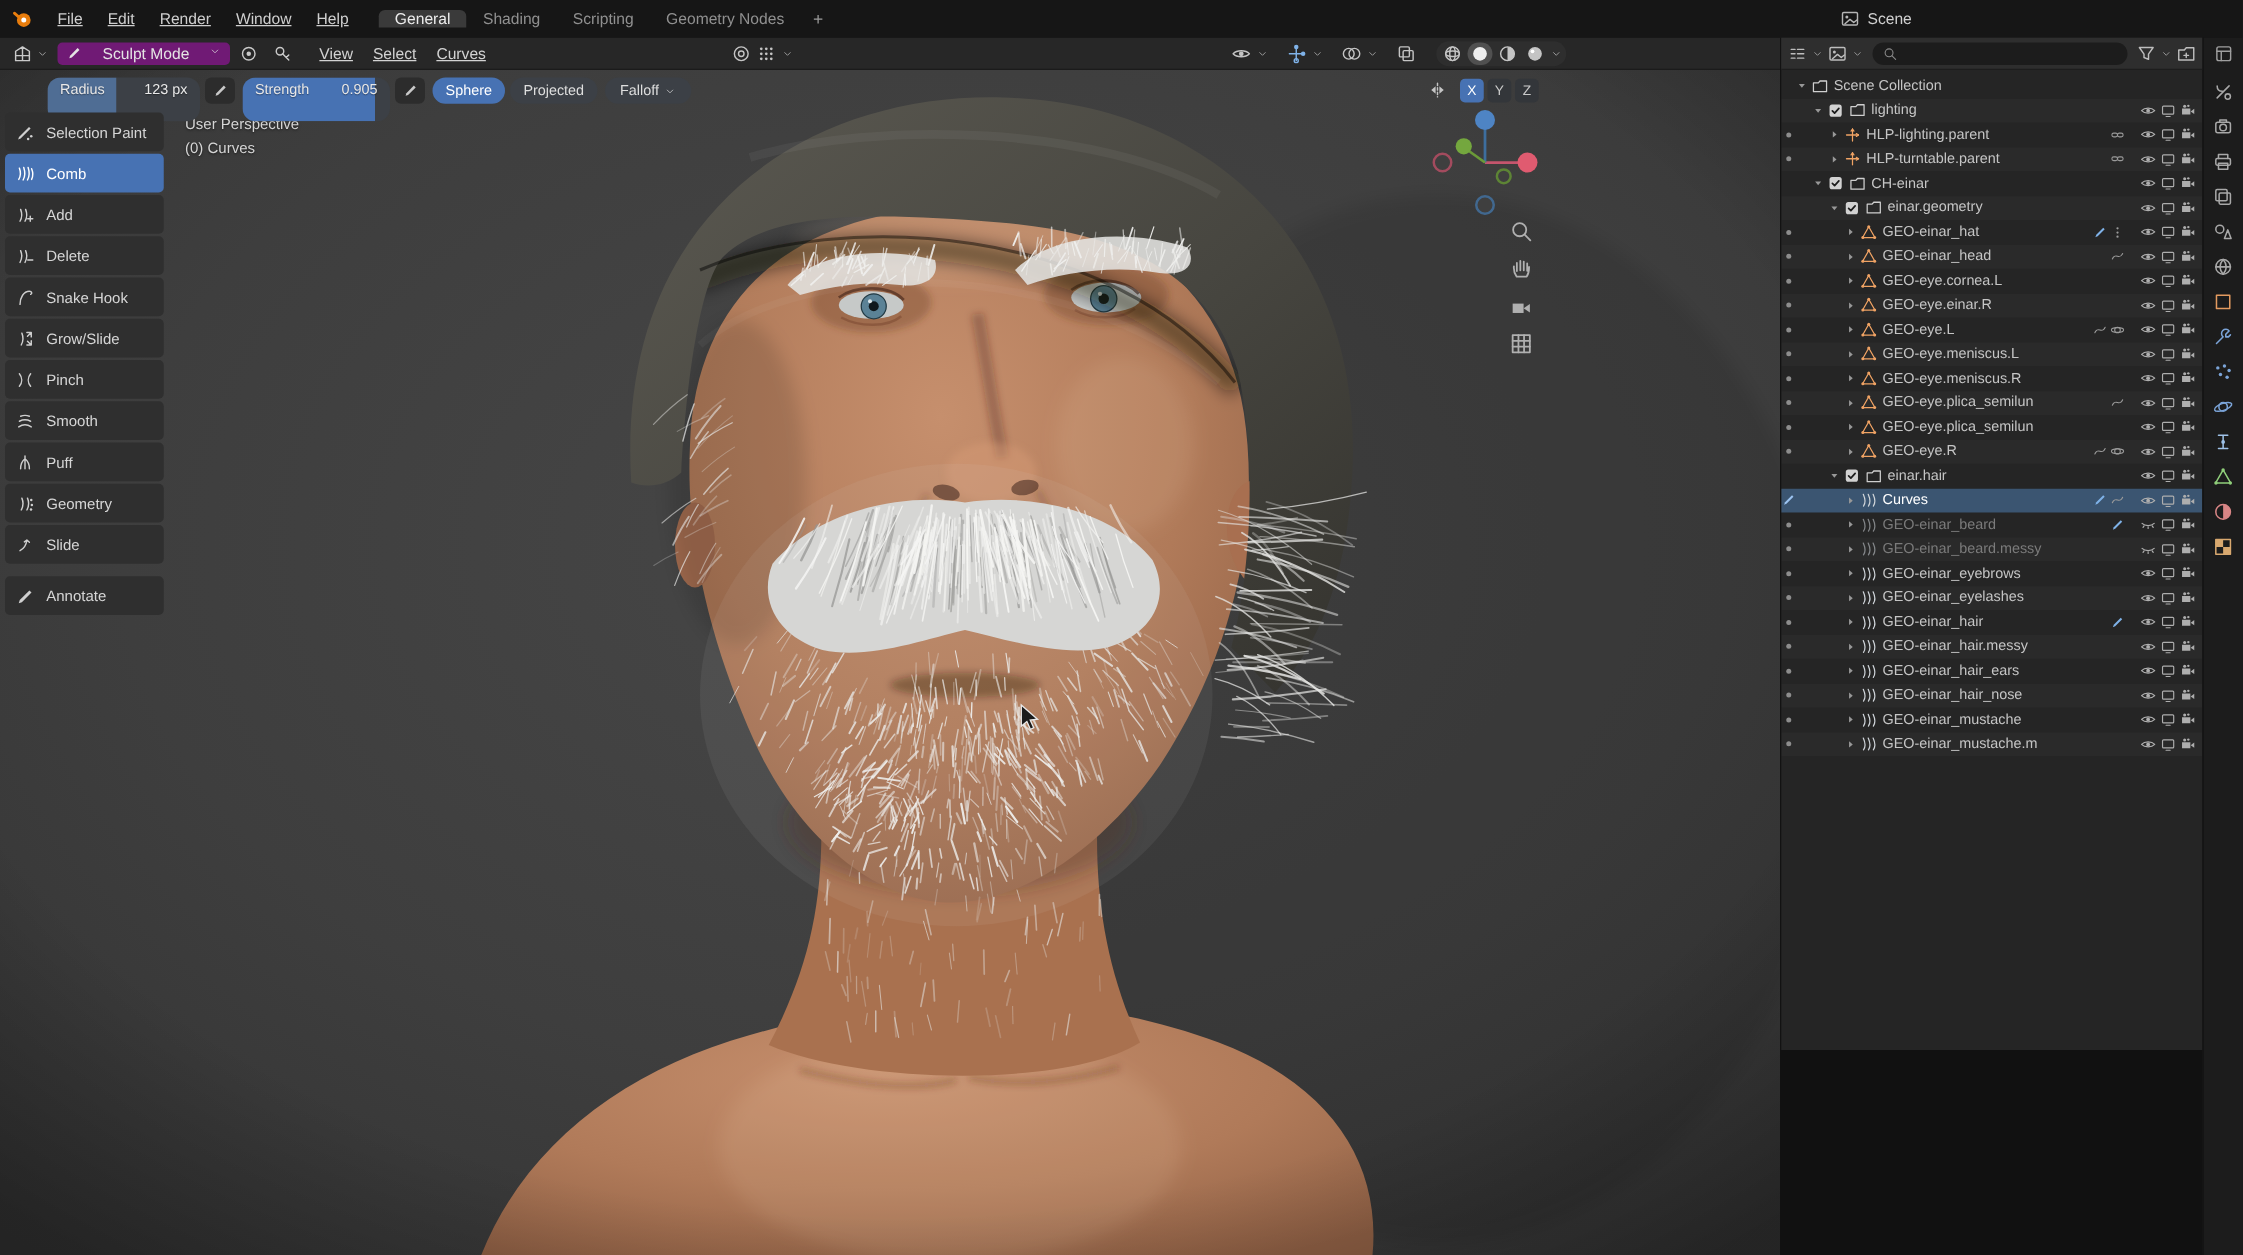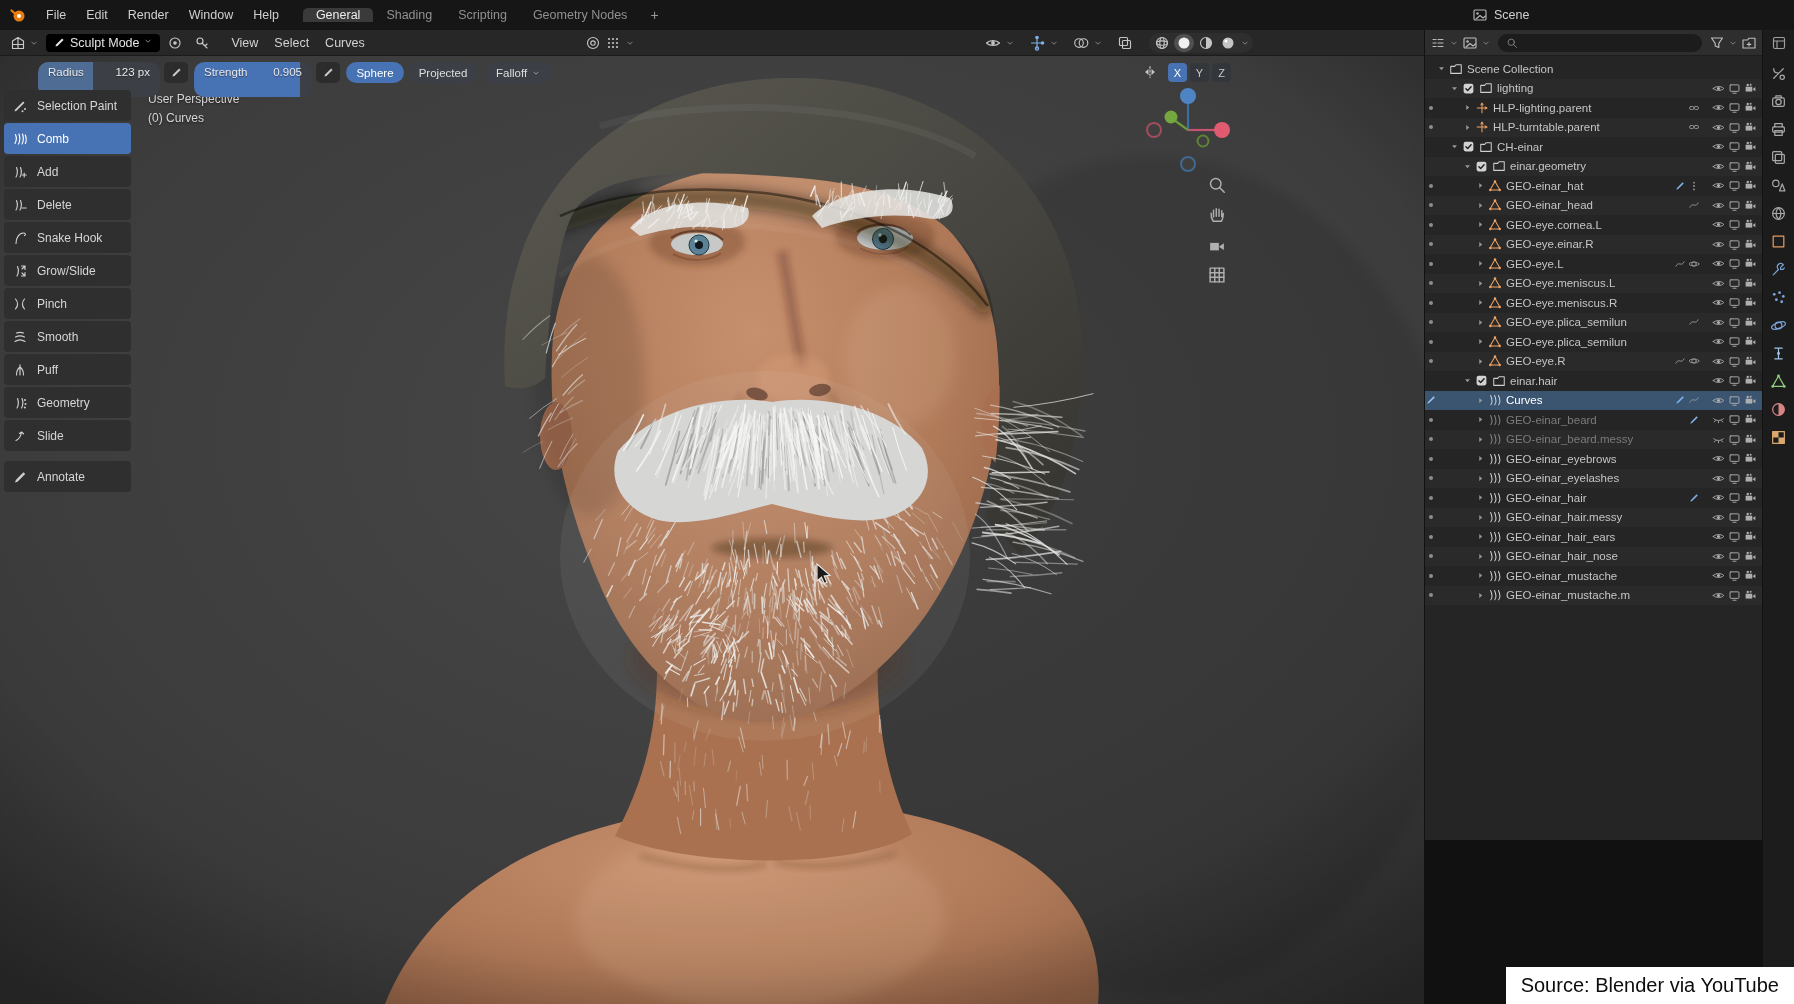--- a/index.html
+++ b/index.html
@@ -10,33 +10,33 @@
   .icon{display:inline-flex;flex:none;width:16px;height:16px;align-items:center;justify-content:center;}
   .icon svg{width:100%;height:100%;stroke:currentColor;stroke-width:1.15;fill:none;stroke-linecap:round;stroke-linejoin:round;}
   .icon svg .f{fill:currentColor;stroke:none;}
   .chev{width:10px;height:10px;opacity:.8;}
 
   
   .topbar{position:absolute;left:0;top:0;width:100%;height:30px;background:#161616;display:flex;
     align-items:center;color:#cfcfcf;font-size:12.5px;z-index:40;}
   .tb-logo{width:36px;display:flex;justify-content:center;color:#e87d0d;}
   .tb-menus{display:flex;align-items:center;}
-  .menu-item{padding:0 10px;height:22px;line-height:22px;border-radius:4px;white-space:nowrap;}
+  .menu-item{padding:0 10px;height:22px;line-height:22px;border-radius:4px;white-space:nowrap;text-decoration:underline;}
   .ws-tabs{display:flex;margin-left:14px;align-items:center;height:30px;}
   .ws-tab{padding:0 13px;font-size:12.5px;color:#909090;border-radius:5px 5px 0 0;white-space:nowrap;}
   .ws-tab.active{background:#3a3a3a;color:#ececec;}
   .ws-add{padding:2px 10px;color:#9a9a9a;font-size:14px;}
   .tb-scene{position:absolute;left:1472px;top:0;height:30px;display:flex;align-items:center;gap:6px;color:#d0d0d0;}
   .tb-scene .icon{color:#b5b5b5;}
 
   
   .vp-header{position:absolute;left:0;top:30px;width:1424px;height:26px;background:#272727;border-bottom:1px solid #1b1b1b;
     display:flex;align-items:center;gap:3px;padding:0 6px;color:#d2d2d2;font-size:12.5px;z-index:30;}
   .hdr-btn{display:flex;align-items:center;gap:3px;padding:2px 4px;border-radius:4px;color:#c9c9c9;}
-  .mode-btn{background:#000000;display:flex;align-items:flex-start;gap:4px;padding:2px 7px;border-radius:4px;color:#e4e4e4;}
+  .mode-btn{background:#701a75;display:flex;align-items:flex-start;gap:16px;padding:2px 7px;border-radius:4px;color:#e4e4e4;}
   .hdr-menus{display:flex;margin-left:6px;}
   .hdr-menus .menu-item{padding:0 8px;}
   .hdr-cluster{position:absolute;display:flex;align-items:center;gap:4px;color:#c4c4c4;}
   .shading-pill{display:flex;align-items:center;gap:2px;background:#2e2e2e;border-radius:10px;padding:1px 3px;}
   .sh-btn{width:20px;height:18px;border-radius:9px;display:flex;align-items:center;justify-content:center;color:#c4c4c4;}
   .sh-btn.active{background:#505050;color:#efefef;}
 
   
   .settings-bar{position:absolute;left:0;top:58px;width:1424px;height:30px;z-index:25;}
   .slider{position:absolute;top:4px;height:35px;border-radius:10.5px;background:#3c4046;overflow:hidden;
@@ -3038,14 +3038,13 @@
           <span class="icon ">
             <svg viewBox="0 0 16 16">
               <rect x="2.5" y="2.5" width="11" height="11"></rect>
               <path class="f" d="M2.5 2.5 h5.5 v5.5 h-5.5 z M8 8 h5.5 v5.5 H8 z"></path>
             </svg>
           </span>
         </div>
       </div>
   </div>
 
-  <div class="source-badge">Source: Blender via YouTube</div>
 </div>
 
 </body></html>

